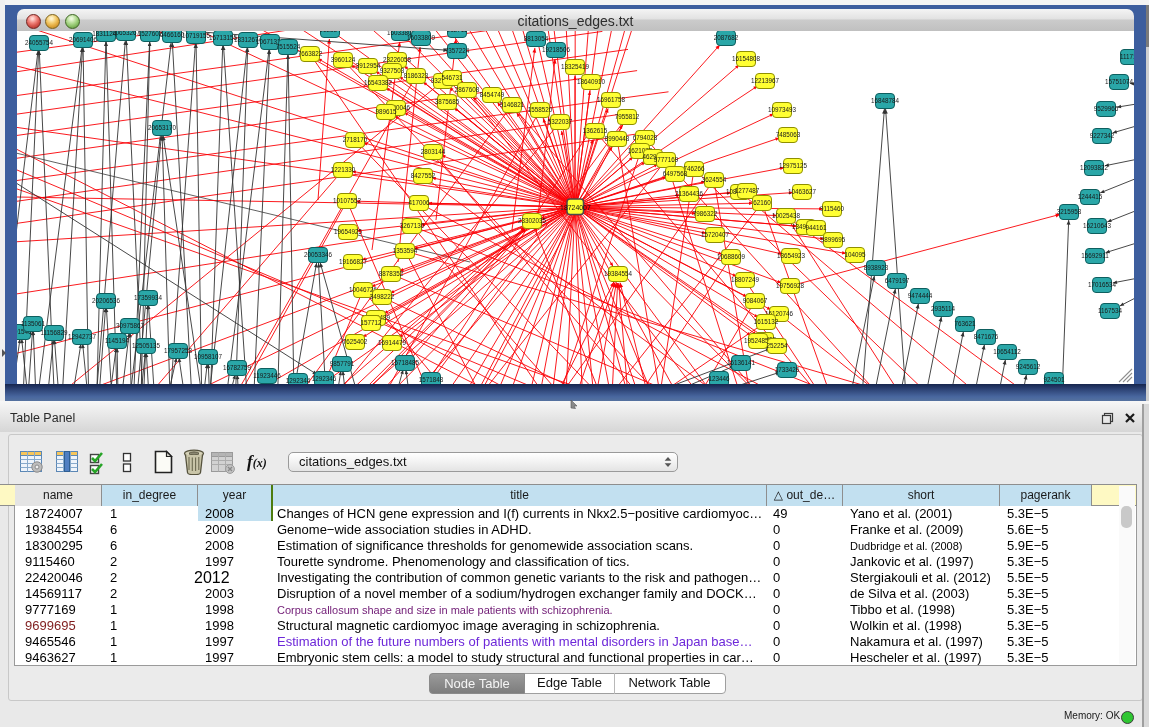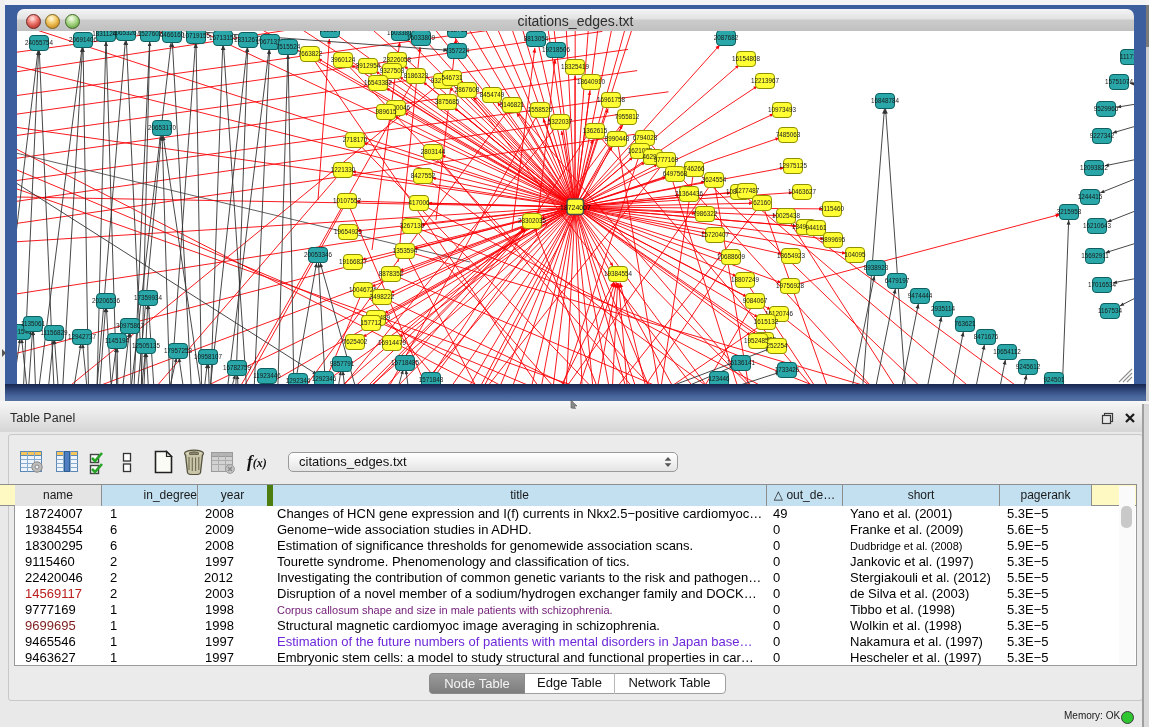--- a/index.html
+++ b/index.html
@@ -891,22 +891,22 @@
   <path d="M6 1 L10 5.4 H2 Z" fill="#555"></path>
     <path d="M6 13 L2 8.6 H10 Z" fill="#555"></path>
 </svg>
 
 <div class="abs" style="left:14px;top:484px;width:1123px;height:182px;background:#fff;
      border:1px solid #9a9a9a;box-sizing:border-box"></div>
 <div class="abs" style="left:0;top:0;width:1149px;height:727px;pointer-events:none">
 <div style="position:absolute;left:0px;top:484px;width:1137px;height:22px;border:1px solid #8e8e8e;border-left:none;box-sizing:border-box;background:#fef9c3">
       <div style="position:relative;height:20px"></div>
       <div style="position:absolute;left:15px;top:0;width:87px;height:21px;background:#e4e4e4;border-right:1px solid #8e8e8e;box-sizing:border-box;text-align:center;line-height:21px;font-size:12px;color:#1a1a1a;overflow:hidden">name</div>
-      <div style="position:absolute;left:102px;top:0;width:96px;height:21px;background:#c2e0f0;border-right:1px solid #8e8e8e;box-sizing:border-box;text-align:right;line-height:21px;font-size:12px;color:#1a1a1a;overflow:hidden">in_degree</div>
-      <div style="position:absolute;left:198px;top:0;width:75px;height:21px;background:#c2e0f0;border-right:6px solid #4d7c0f;box-sizing:border-box;text-align:center;line-height:21px;font-size:12px;color:#1a1a1a;overflow:hidden">year</div>
+      <div style="position:absolute;left:102px;top:0;width:96px;height:21px;background:#c2e0f0;border-right:1px solid #8e8e8e;box-sizing:border-box;text-align:center;line-height:21px;font-size:12px;color:#1a1a1a;overflow:hidden">in_degree</div>
+      <div style="position:absolute;left:198px;top:0;width:75px;height:36px;background:#c2e0f0;border-right:2px solid #4d7c0f;box-sizing:border-box;text-align:center;line-height:21px;font-size:12px;color:#1a1a1a;overflow:hidden">year</div>
       <div style="position:absolute;left:273px;top:0;width:494px;height:21px;background:#c2e0f0;border-right:1px solid #8e8e8e;box-sizing:border-box;text-align:center;line-height:21px;font-size:12px;color:#1a1a1a;overflow:hidden">title</div>
       <div style="position:absolute;left:767px;top:0;width:76px;height:21px;background:#c2e0f0;border-right:1px solid #8e8e8e;box-sizing:border-box;text-align:center;line-height:21px;font-size:12px;color:#1a1a1a;overflow:hidden">△ out_de…</div>
       <div style="position:absolute;left:843px;top:0;width:157px;height:21px;background:#c2e0f0;border-right:1px solid #8e8e8e;box-sizing:border-box;text-align:center;line-height:21px;font-size:12px;color:#1a1a1a;overflow:hidden">short</div>
       <div style="position:absolute;left:1000px;top:0;width:92px;height:21px;background:#c2e0f0;border-right:1px solid #8e8e8e;box-sizing:border-box;text-align:center;line-height:21px;font-size:12px;color:#1a1a1a;overflow:hidden">pagerank</div>
     </div>
     <div style="position:absolute;left:0;top:506px;width:1137px;height:16px">
       <div style="position:absolute;left:25px;top:0;width:77px;height:16px;line-height:16px;font-size:13px;color:#000;white-space:nowrap;overflow:hidden">18724007</div>
       <div style="position:absolute;left:110px;top:0;width:88px;height:16px;line-height:16px;font-size:13px;color:#000;white-space:nowrap;overflow:hidden">1</div>
       <div style="position:absolute;left:205px;top:0;width:68px;height:16px;line-height:16px;font-size:13px;color:#000;white-space:nowrap;overflow:hidden">2008</div>
       <div style="position:absolute;left:277px;top:0;width:490px;height:16px;line-height:16px;font-size:13px;color:#000;white-space:nowrap;overflow:hidden">Changes of HCN gene expression and I(f) currents in Nkx2.5−positive cardiomyoc…</div>
@@ -937,28 +937,28 @@
       <div style="position:absolute;left:110px;top:0;width:88px;height:16px;line-height:16px;font-size:13px;color:#000;white-space:nowrap;overflow:hidden">2</div>
       <div style="position:absolute;left:205px;top:0;width:68px;height:16px;line-height:16px;font-size:13px;color:#000;white-space:nowrap;overflow:hidden">1997</div>
       <div style="position:absolute;left:277px;top:0;width:490px;height:16px;line-height:16px;font-size:13px;color:#000;white-space:nowrap;overflow:hidden">Tourette syndrome. Phenomenology and classification of tics.</div>
       <div style="position:absolute;left:773px;top:0;width:70px;height:16px;line-height:16px;font-size:13px;color:#000;white-space:nowrap;overflow:hidden">0</div>
       <div style="position:absolute;left:850px;top:0;width:150px;height:16px;line-height:16px;font-size:13px;color:#000;white-space:nowrap;overflow:hidden">Jankovic et al. (1997)</div>
       <div style="position:absolute;left:1007px;top:0;width:85px;height:16px;line-height:16px;font-size:13px;color:#000;white-space:nowrap;overflow:hidden">5.3E−5</div>
     </div>
     <div style="position:absolute;left:0;top:570px;width:1137px;height:16px">
       <div style="position:absolute;left:25px;top:0;width:77px;height:16px;line-height:16px;font-size:13px;color:#000;white-space:nowrap;overflow:hidden">22420046</div>
       <div style="position:absolute;left:110px;top:0;width:88px;height:16px;line-height:16px;font-size:13px;color:#000;white-space:nowrap;overflow:hidden">2</div>
-      <div style="position:absolute;left:204px;top:0;width:68px;height:16px;line-height:16px;font-size:13px;color:#000;white-space:nowrap;overflow:hidden">2012</div>
+      <div style="position:absolute;left:194px;top:0;width:68px;height:16px;line-height:16px;font-size:16px;color:#000;white-space:nowrap;overflow:hidden">2012</div>
       <div style="position:absolute;left:277px;top:0;width:490px;height:16px;line-height:16px;font-size:13px;color:#000;white-space:nowrap;overflow:hidden">Investigating the contribution of common genetic variants to the risk and pathogen…</div>
       <div style="position:absolute;left:773px;top:0;width:70px;height:16px;line-height:16px;font-size:13px;color:#000;white-space:nowrap;overflow:hidden">0</div>
       <div style="position:absolute;left:850px;top:0;width:150px;height:16px;line-height:16px;font-size:13px;color:#000;white-space:nowrap;overflow:hidden">Stergiakouli et al. (2012)</div>
       <div style="position:absolute;left:1007px;top:0;width:85px;height:16px;line-height:16px;font-size:13px;color:#000;white-space:nowrap;overflow:hidden">5.5E−5</div>
     </div>
     <div style="position:absolute;left:0;top:586px;width:1137px;height:16px">
-      <div style="position:absolute;left:25px;top:0;width:77px;height:16px;line-height:16px;font-size:13px;color:#b91c1c;white-space:nowrap;overflow:hidden">14569117</div>
+      <div style="position:absolute;left:25px;top:0;width:77px;height:16px;line-height:16px;font-size:13px;color:#000000;white-space:nowrap;overflow:hidden">14569117</div>
       <div style="position:absolute;left:110px;top:0;width:88px;height:16px;line-height:16px;font-size:13px;color:#000;white-space:nowrap;overflow:hidden">2</div>
       <div style="position:absolute;left:205px;top:0;width:68px;height:16px;line-height:16px;font-size:13px;color:#000;white-space:nowrap;overflow:hidden">2003</div>
       <div style="position:absolute;left:277px;top:0;width:490px;height:16px;line-height:16px;font-size:13px;color:#000;white-space:nowrap;overflow:hidden">Disruption of a novel member of a sodium/hydrogen exchanger family and DOCK…</div>
       <div style="position:absolute;left:773px;top:0;width:70px;height:16px;line-height:16px;font-size:13px;color:#000;white-space:nowrap;overflow:hidden">0</div>
       <div style="position:absolute;left:850px;top:0;width:150px;height:16px;line-height:16px;font-size:13px;color:#000;white-space:nowrap;overflow:hidden">de Silva et al. (2003)</div>
       <div style="position:absolute;left:1007px;top:0;width:85px;height:16px;line-height:16px;font-size:13px;color:#000;white-space:nowrap;overflow:hidden">5.3E−5</div>
     </div>
     <div style="position:absolute;left:0;top:602px;width:1137px;height:16px">
       <div style="position:absolute;left:25px;top:0;width:77px;height:16px;line-height:16px;font-size:13px;color:#000;white-space:nowrap;overflow:hidden">9777169</div>
       <div style="position:absolute;left:110px;top:0;width:88px;height:16px;line-height:16px;font-size:13px;color:#000;white-space:nowrap;overflow:hidden">1</div>

